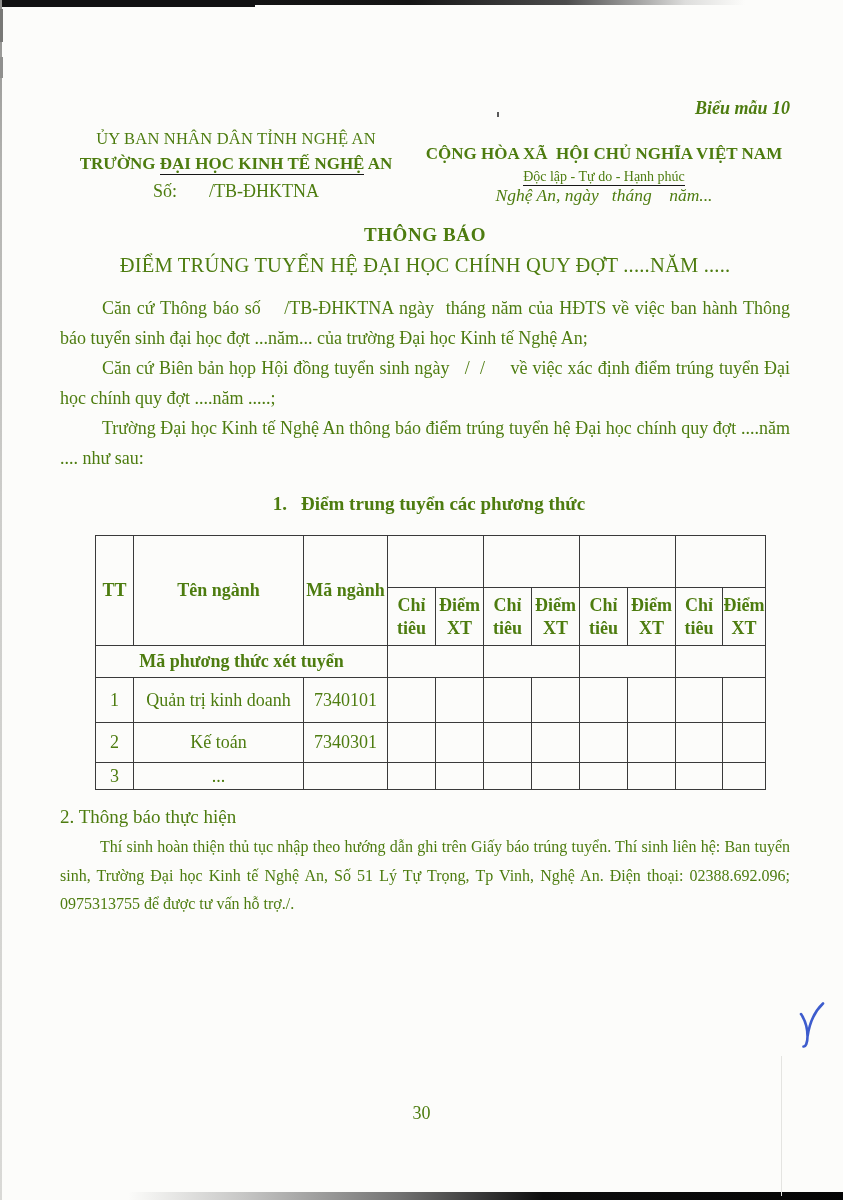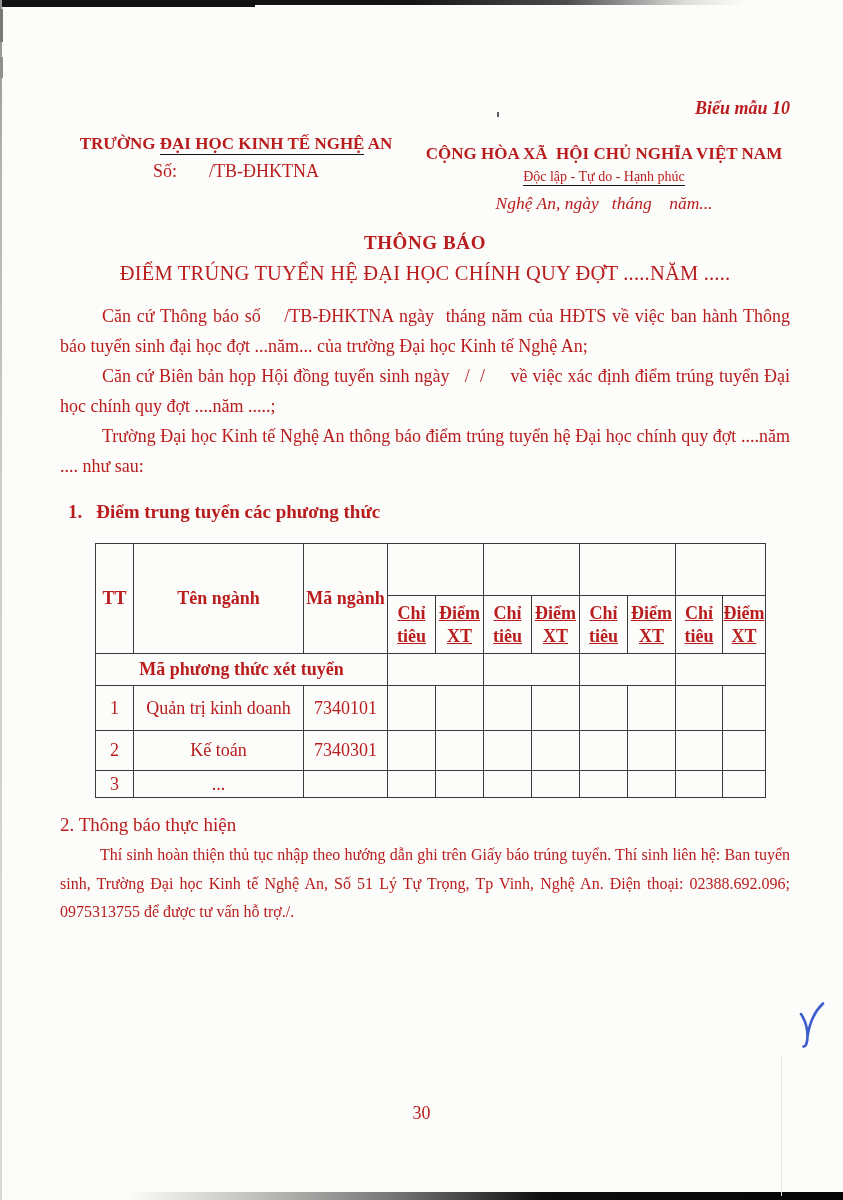--- a/index.html
+++ b/index.html
@@ -3,21 +3,21 @@
 <meta charset="utf-8">
 <style>
   html, body { margin: 0; padding: 0; background: #888; }
   .page {
     position: relative;
     width: 843px;
     height: 1200px;
     margin: 0 auto;
     background: #fcfcfa;
     font-family: "Liberation Serif", serif;
-    color: #b91c1c;
+    color: #4d7c0f;
     overflow: hidden;
   }
   .content {
     position: absolute;
     left: 60px;
     top: 98px;
     width: 730px;
   }
 
   
@@ -47,56 +47,56 @@
   .form-label { text-align: right; font-weight: bold; font-style: italic; font-size: 18px; }
   .header-row { display: flex; justify-content: space-between; margin-top: 10px; }
   .h-left  { width: 352px; text-align: center; }
   .h-right { width: 372px; text-align: center; }
   .h-left .l1  { font-size: 16.5px; letter-spacing: 0.2px; }
   .h-left .l2  { font-size: 17px; font-weight: bold; margin-top: 5px; white-space: nowrap; }
   .h-left .l3  { font-size: 18px; margin-top: 7px; }
   .so-gap { display: inline-block; width: 32px; }
   .h-right .l1 { font-size: 17px; font-weight: bold; white-space: nowrap; margin-top: 15px; }
   .h-right .l2 { font-size: 14px; font-weight: normal; margin-top: 5px; }
-  .h-right .l3 { font-size: 17.5px; font-style: italic; margin-top: 8px; }
+  .h-right .l3 { font-size: 17.5px; font-style: italic; }
   .u-line { border-bottom: 1.5px solid #161616; padding-bottom: 1px; }
 
   
   .title1 { text-align: center; font-weight: bold; font-size: 19px; letter-spacing: 0.6px; margin-top: 18px; }
   .title2 { text-align: center; font-weight: normal; font-size: 20.5px; letter-spacing: 0.2px; margin-top: 8px; }
 
   
   .body-block { margin-top: 16px; }
   .body-block p {
     margin: 0; font-size: 18px; line-height: 30px;
     text-align: justify; text-indent: 42px;
   }
 
   
-  .sec1-heading { margin-top: 20px; padding-left: 8px; font-size: 19px; font-weight: bold; }
+  .sec1-heading { margin-top: 20px; padding-left: 8px; font-size: 19px; font-weight: bold; text-align: center; }
   .sec1-heading .num { margin-right: 14px; }
 
   table.score-table {
     margin-top: 20px; margin-left: 35px;
     border-collapse: collapse; table-layout: fixed;
     width: 670px;
   }
   table.score-table th, table.score-table td {
     border: 1px solid #3a3a3a; padding: 0;
     text-align: center; vertical-align: middle;
     font-size: 18px; overflow: hidden;
   }
   table.score-table { border: 1.5px solid #2e2e2e; }
   .tr-group { height: 52px; }
   .tr-sub   { height: 58px; }
   .tr-note  { height: 32px; }
   .tr-r1    { height: 45px; }
   .tr-r2    { height: 40px; }
   .tr-r3    { height: 27px; }
-  th.sub-h { font-weight: bold; font-size: 17px; line-height: 1.25; word-break: break-word; text-decoration: underline; }
+  th.sub-h { font-weight: bold; font-size: 17px; line-height: 1.25; word-break: break-word; }
   td.note-cell { text-align: left; padding-left: 42px; font-weight: bold; font-size: 18.5px; }
   td.name-cell { text-align: left; padding-left: 9px; font-size: 18.5px; }
   td.code-cell { font-size: 18.5px; }
 
   
   .sec2-heading { margin-top: 16px; font-size: 19px; font-weight: normal; }
   .sec2-body { margin: 5px 0 0 0; font-size: 16px; line-height: 28.5px; text-align: justify; text-indent: 40px; }
 
   .page-num { position: absolute; top: 1103px; left: 0; width: 100%; text-align: center; font-size: 18px; }
 </style>
@@ -116,20 +116,21 @@
   <svg class="pen-check" viewBox="0 0 30 50">
     <path d="M5 13 C9 19 11.5 27 11.5 35.5 C11.5 42 9.5 46 7.5 45.5 M11.5 35.5 C13.5 22 19.5 9.5 27 2.5" fill="none" stroke="#2d4ec9" stroke-width="2.6" stroke-linecap="round" opacity="0.92"></path>
   </svg>
 
   <div class="content">
 
     <div class="form-label">Biểu mẫu 10</div>
 
     <div class="header-row">
       <div class="h-left">
+        <div class="l1">ỦY BAN NHÂN DÂN TỈNH NGHỆ AN</div>
         <div class="l2"><span>TRƯỜNG</span> <span class="u-line">ĐẠI HỌC KINH TẾ NGHỆ</span> <span>AN</span></div>
         <div class="l3"><span>Số:</span><span class="so-gap"></span><span>/TB-ĐHKTNA</span></div>
       </div>
       <div class="h-right">
         <div class="l1">CỘNG HÒA XÃ&nbsp; HỘI CHỦ NGHĨA VIỆT NAM</div>
         <div class="l2"><span class="u-line">Độc lập - Tự do - Hạnh phúc</span></div>
         <div class="l3">Nghệ An, ngày&nbsp;&nbsp; tháng&nbsp;&nbsp;&nbsp; năm...</div>
       </div>
     </div>
 

